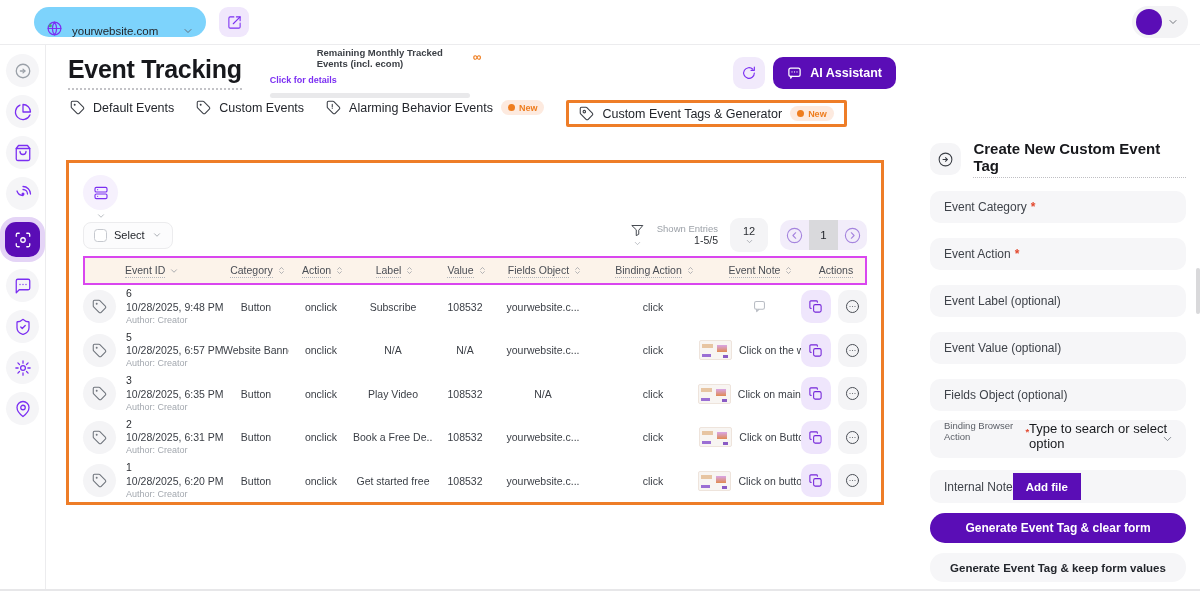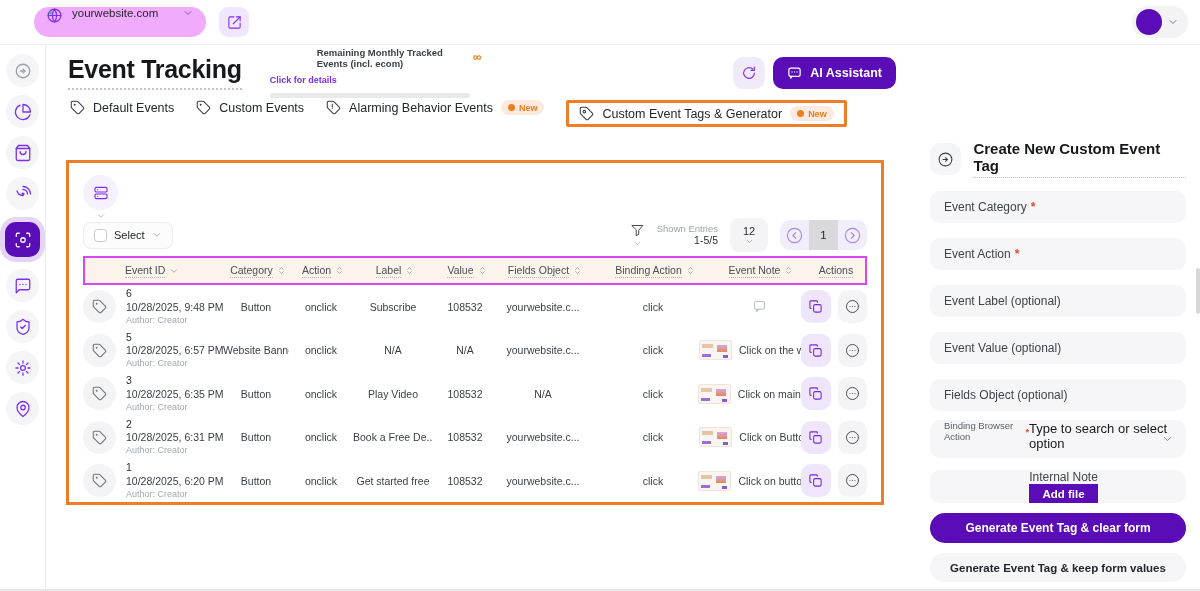--- a/index.html
+++ b/index.html
@@ -5,21 +5,21 @@
   * { margin:0; padding:0; box-sizing:border-box; }
   html,body { background:#fff; }
   body { font-family:"Liberation Sans", sans-serif; }
   .app { position:relative; width:1200px; height:591px; background:#fff; overflow:hidden; }
   .app::after { content:""; position:absolute; left:0; right:0; bottom:0; height:2px; background:#e7e7e9; }
   button { border:none; background:none; font-family:inherit; cursor:pointer; }
   .ic { fill:none; stroke:currentColor; stroke-width:1.7; stroke-linecap:round; stroke-linejoin:round; display:block; }
 
   
   .topbar { position:absolute; left:0; top:0; width:1200px; height:45px; background:#fff; border-bottom:1px solid #ececee; display:flex; align-items:center; }
-  .domain-pill { margin-left:34px; width:172px; height:30px; background:#f0abfc; border-radius:16px; display:flex; align-items:flex-start; gap:9px; padding:0 12px; cursor:pointer; }
+  .domain-pill { margin-left:34px; width:172px; height:30px; background:#7dd3fc; border-radius:16px; display:flex; align-items:flex-end; gap:9px; padding:0 12px; cursor:pointer; }
   .domain-text { flex:1; font-size:11.5px; color:#23262b; }
   .open-site-btn { margin-left:13px; width:30px; height:30px; border-radius:9px; background:#f0e7fc; color:#7b2ff2; display:grid; place-items:center; }
   .account-pill { margin-left:auto; margin-right:12px; display:flex; align-items:center; gap:5px; background:#f3f3f5; border-radius:18px; padding:3px 9px 3px 4px; cursor:pointer; }
   .avatar { width:26px; height:26px; border-radius:50%; background:#5a0db6; }
 
   
   .sidebar { position:absolute; left:0; top:45px; bottom:0; width:46px; background:#fff; border-right:1px solid #ececee; display:flex; flex-direction:column; align-items:center; padding-top:9px; gap:8px; }
   .side-btn { width:33px; height:33px; border-radius:50%; background:#f5f5f7; color:#7b2ff2; display:grid; place-items:center; flex:none; }
   .side-btn.muted { color:#9aa0a8; }
   .side-btn.active { width:35px; height:35px; border-radius:11px; background:#5a0db6; color:#fff; box-shadow:0 0 0 5px #e4d4f6; margin:4px 0; }
@@ -101,21 +101,21 @@
   .panel-header { margin-top:95px; display:flex; align-items:center; gap:12px; }
   .panel-h-icon { width:32px; height:32px; border-radius:10px; background:#f5f5f7; color:#3a3e45; display:grid; place-items:center; }
   .panel-title { font-size:15px; font-weight:bold; color:#17181c; border-bottom:1.5px dotted #bfbfc3; padding-bottom:3px; }
   .field { height:32px; border-radius:10px; background:#f6f6f8; display:flex; align-items:center; padding:0 14px; font-size:12px; color:#3f434a; cursor:text; }
   .f1 { margin-top:13px; } .fgap { margin-top:15px; }
   .req { color:#e2492f; margin-left:4px; font-weight:bold; }
   .field-binding { margin-top:9px; height:38px; align-items:flex-start; justify-content:center; position:relative; cursor:pointer; }
   .binding-label { font-size:9.5px; color:#5a5e66; display:flex; align-items:center; }
   .binding-value { font-size:13px; color:#17191d; margin-top:1px; }
   .binding-chevron { position:absolute; right:12px; top:50%; transform:translateY(-50%); color:#7d828a; }
-  .field-note { margin-top:12px; height:33px; justify-content:flex-start; padding-right:3px;flex-direction:column; }
+  .field-note { margin-top:12px; height:33px; justify-content:flex-start; padding-right:3px; }
   .add-file-btn { height:27px; padding:0 13px; border-radius:0; background:#5a0db6; color:#fff; font-size:11.5px; font-weight:bold; }
   .primary-btn { margin-top:10px; width:100%; height:30px; border-radius:15px; background:#5a0db6; color:#fff; font-size:12px; font-weight:bold; display:grid; place-items:center; }
   .secondary-btn { margin-top:10px; width:100%; height:29px; border-radius:14px; background:#f6f6f8; color:#23262c; font-size:11.5px; font-weight:bold; display:grid; place-items:center; }
 
   .page-scrollbar { position:absolute; right:0; top:268px; width:4px; height:46px; border-radius:2px; background:#d9d9db; cursor:grab; }
 </style>
 </head>
 <body>
 
 <div class="app">

